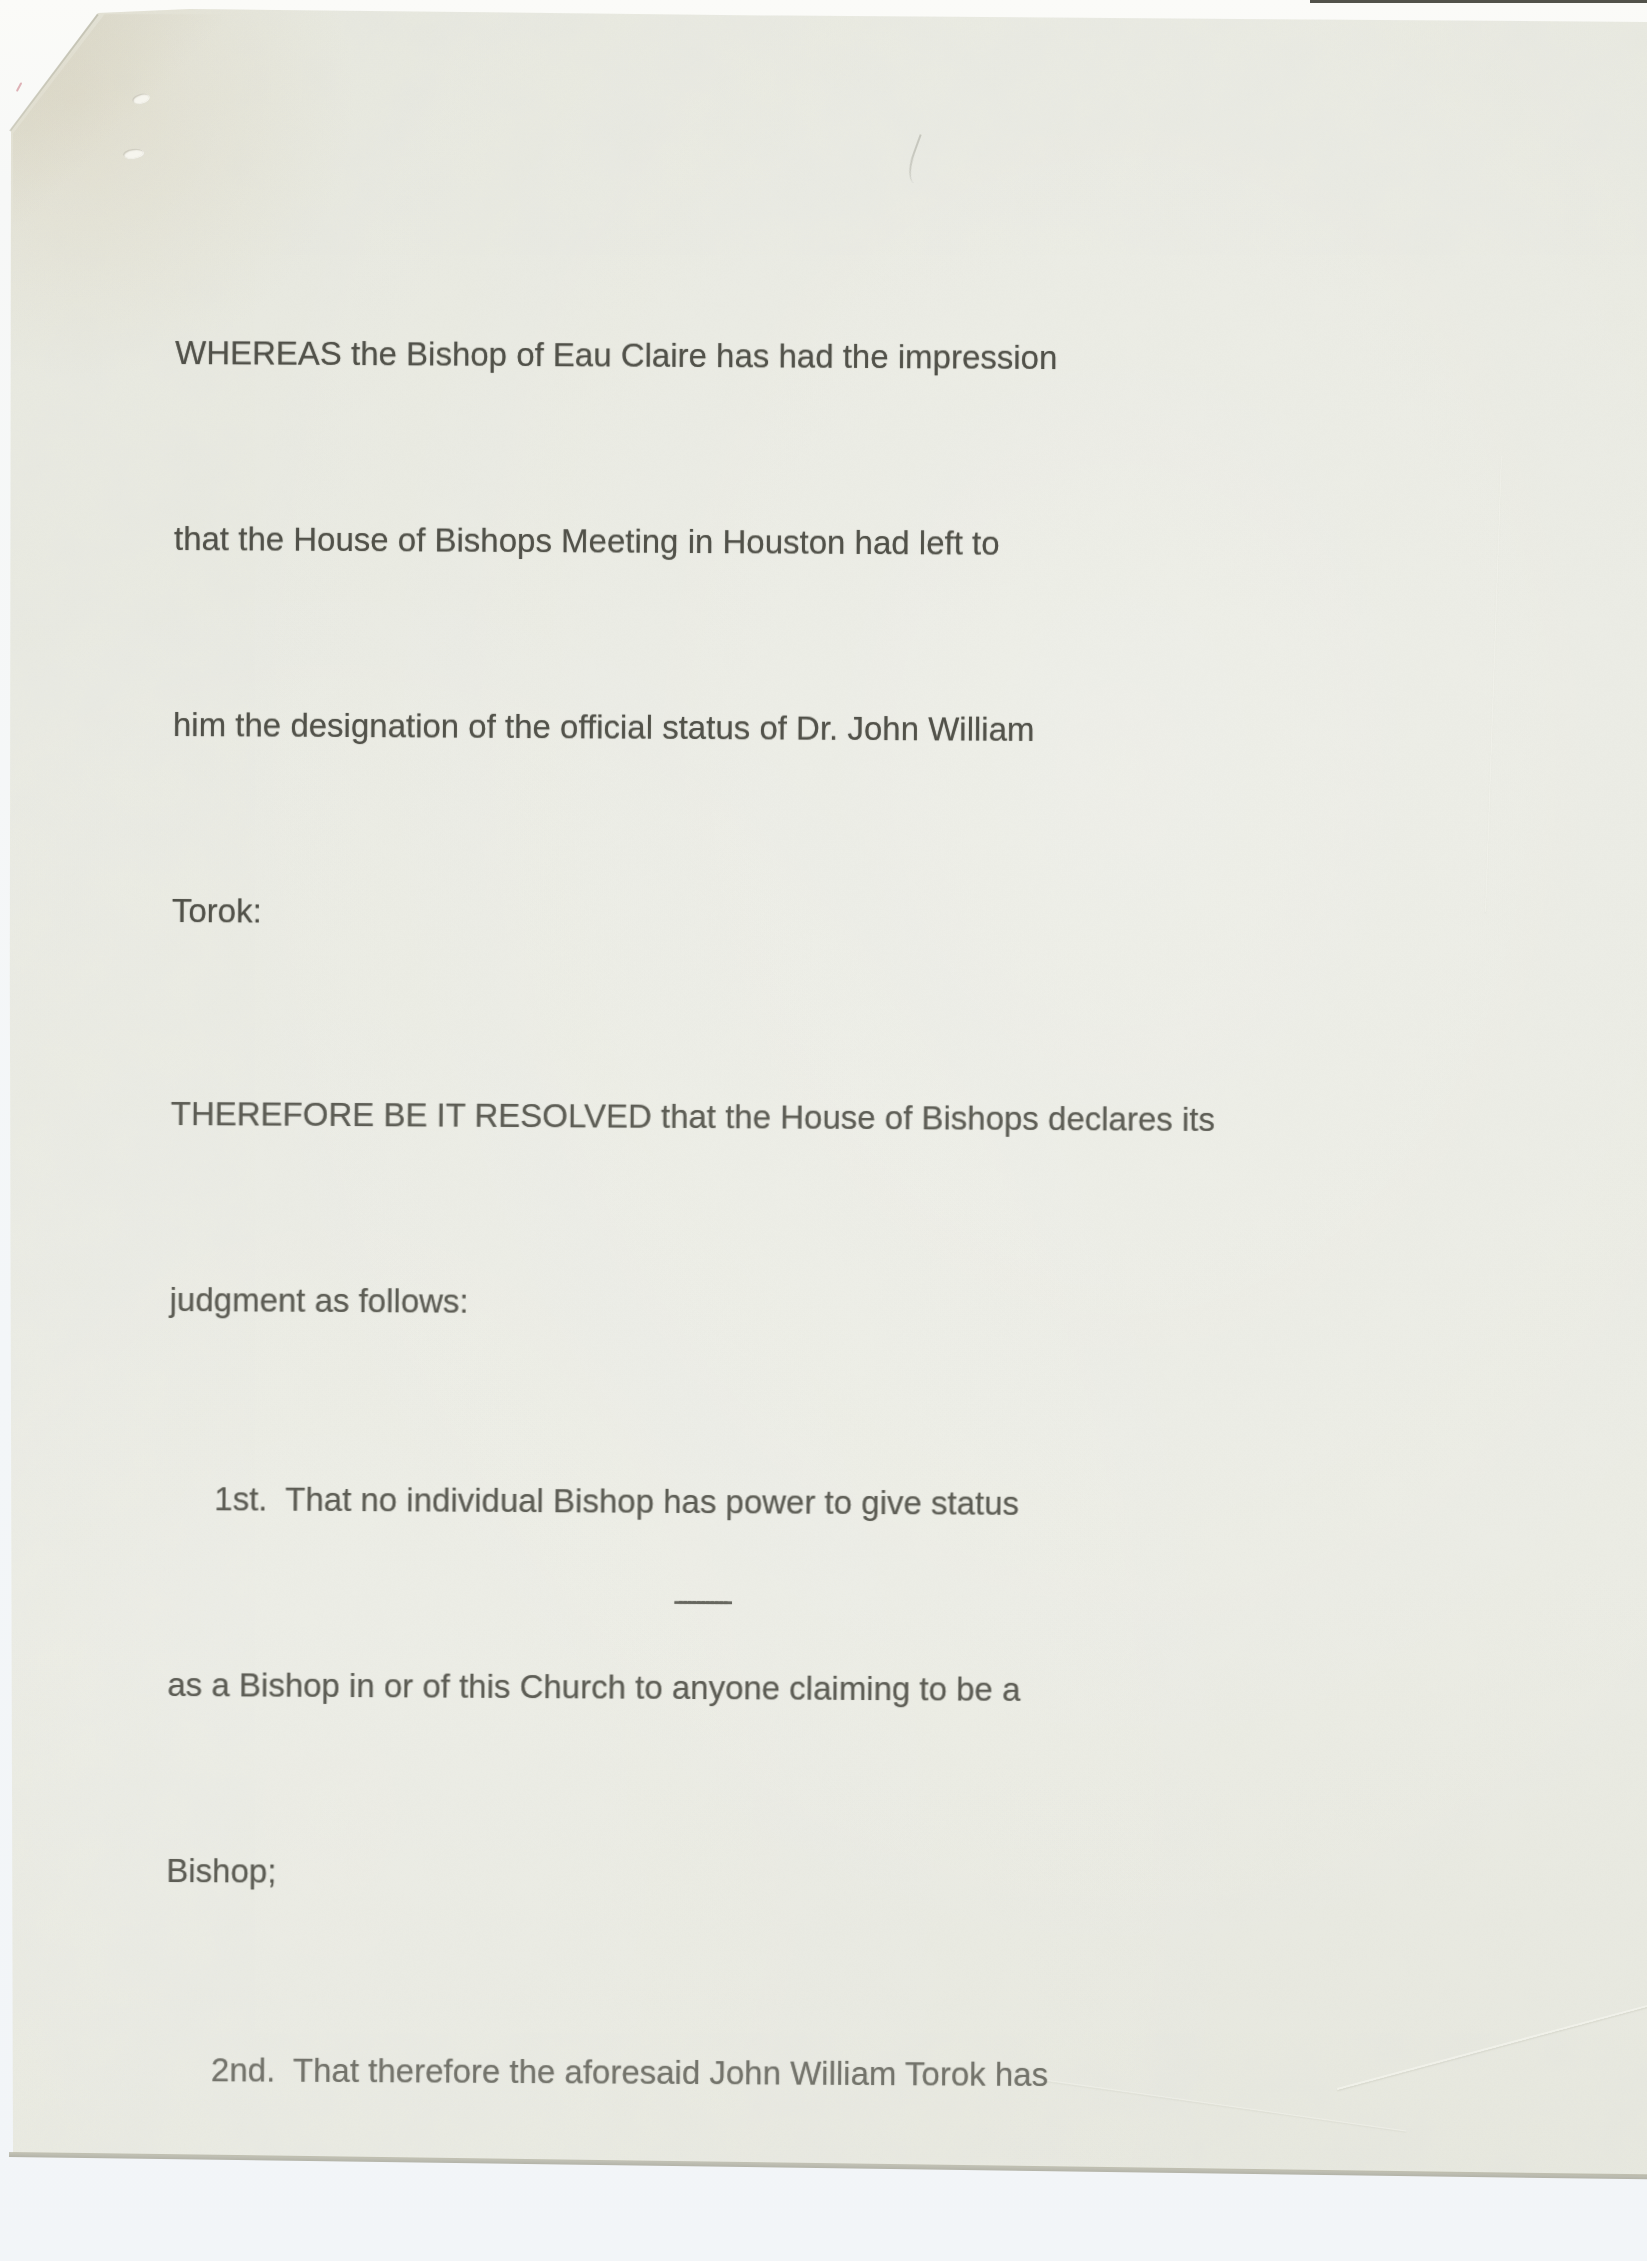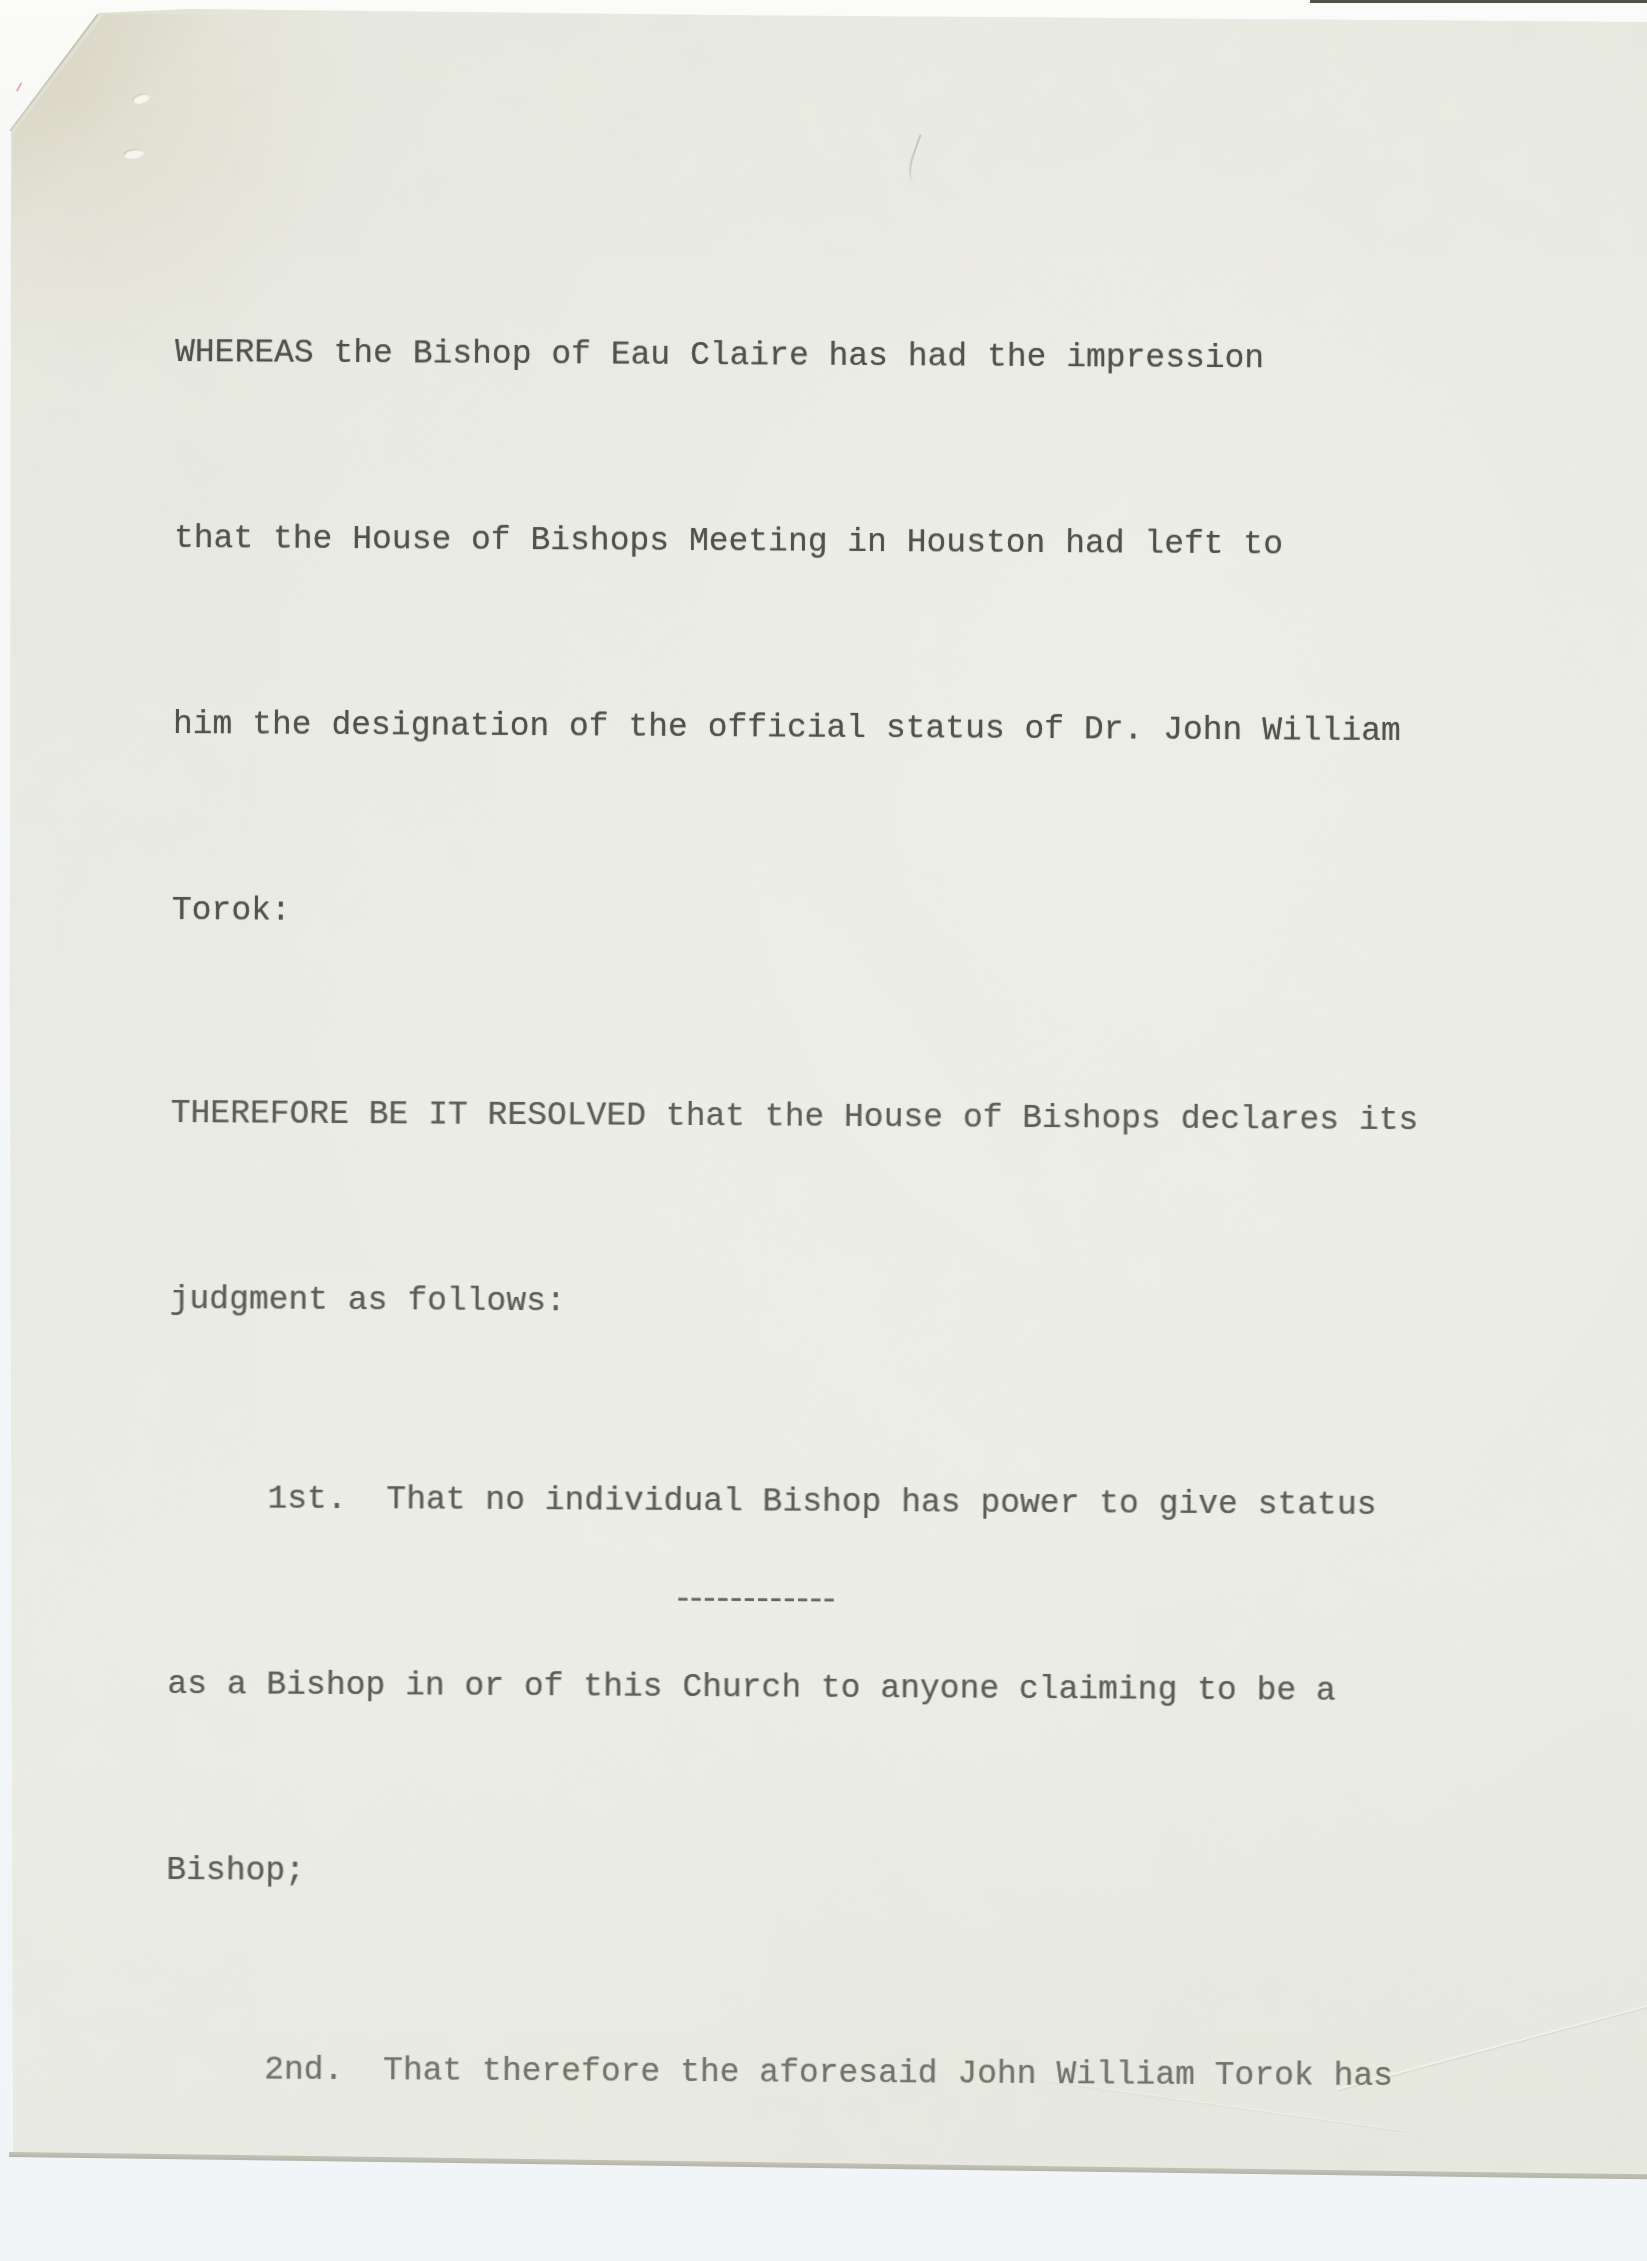--- a/index.html
+++ b/index.html
@@ -1,21 +1,21 @@
 <!DOCTYPE html>
 <html style="font-size:10.4px"><head>
 <meta charset="utf-8">
 <style>
   html,body{margin:0;padding:0;background:#e8e8e8;}
   #stage{
     position:relative;
     width:1648px;height:2261px;
     overflow:hidden;
     background:linear-gradient(180deg,#fbfbf8 0%, #f7f8f7 8%, #f3f6f8 60%, #f2f5f8 100%);
-    font-family:Liberation Mono, monospace;
+    font-family:Liberation Sans, sans-serif;
   }
   
   .top-sliver{
     position:absolute;left:1310px;top:0;width:338px;height:3.3px;
     background:#34342b;opacity:.85;
   }
   
   .scratch{
     position:absolute;left:17.6px;top:82px;width:2px;height:10.4px;
     background:rgba(201,118,129,.55);transform:rotate(28deg);border-radius:1.3px;

